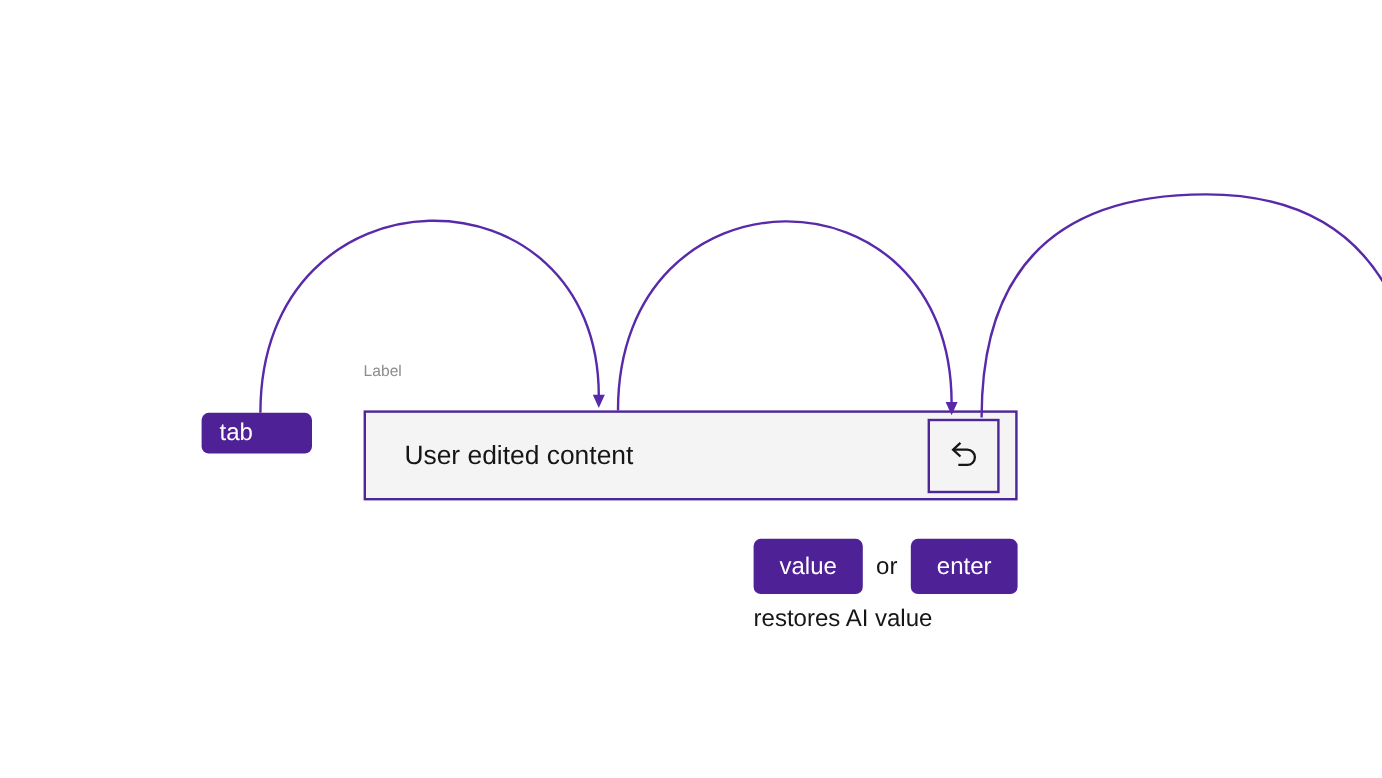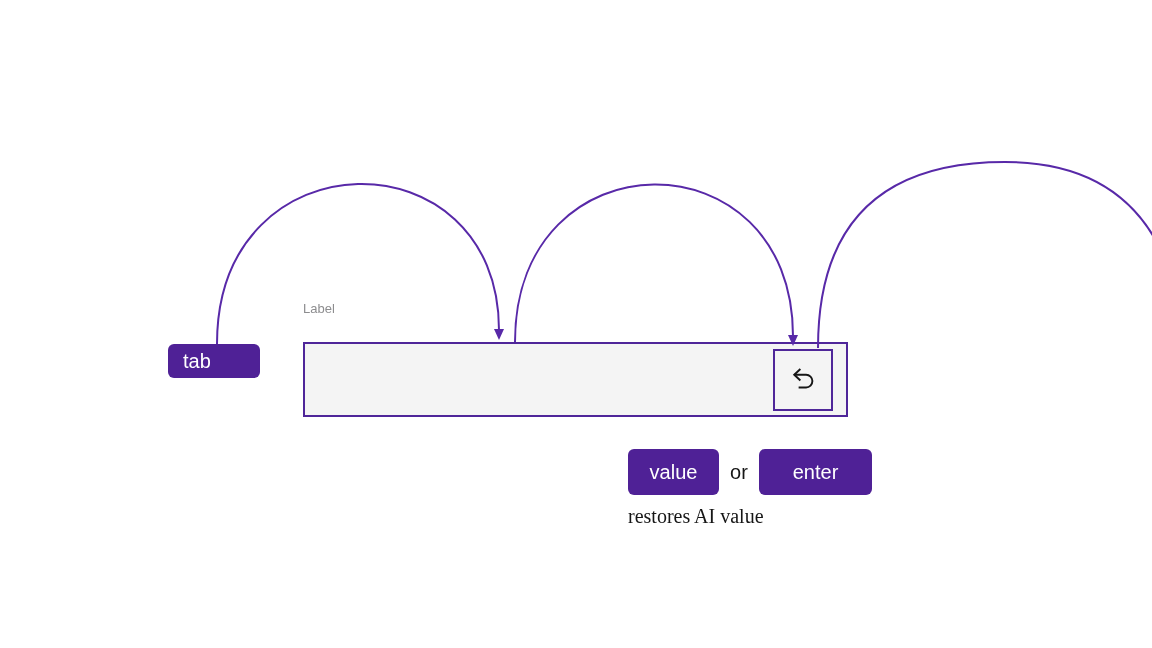--- a/index.html
+++ b/index.html
@@ -17,21 +17,21 @@
   .arcs{position:absolute;left:0;top:0;width:1152px;height:648px;pointer-events:none;z-index:3;}
   .arc{fill:none;stroke:var(--line);stroke-width:2;}
   .arrowhead{fill:var(--line);stroke:none;}
   .key{
     position:absolute;display:flex;align-items:center;justify-content:center;
     background:var(--key_fill);color:var(--key_text);
     border-radius:6px;font-size:20px;line-height:1;z-index:2;
   }
   .key-tab{left:168px;top:344px;width:92px;height:34px;justify-content:flex-start;padding-left:15px;}
   .key-space{left:628px;top:449px;width:91px;height:46px;}
-  .key-enter{left:759px;top:449px;width:113px;height:46px;}
+  .key-enter{left:759px;top:449px;width:89px;height:46px;}
   .field-label{
     position:absolute;left:303px;top:301px;font-size:13px;color:var(--label_text);z-index:2;
   }
   .text-field{
     position:absolute;left:303px;top:342px;width:545px;height:75px;
     background:var(--field_bg);border:2px solid var(--field_border);
     display:flex;align-items:center;z-index:1;
   }
   .field-value{
     font-size:22px;color:var(--text);padding-left:32px;white-space:nowrap;
@@ -41,21 +41,21 @@
     background:var(--field_bg);border:2px solid var(--field_border);
     display:flex;align-items:center;justify-content:center;cursor:pointer;
   }
   .undo-btn svg{stroke:var(--text);}
   .or-text{
     position:absolute;left:719px;top:449px;width:40px;height:46px;
     display:flex;align-items:center;justify-content:center;
     font-size:20px;color:var(--text);
   }
   .caption{
-    position:absolute;left:628px;top:505px;font-size:20px;color:var(--text);font-family:Liberation Serif, serif;
+    position:absolute;left:628px;top:505px;font-size:20px;color:var(--text);
   }
 </style>
 </head>
 <body>
 
 <div class="stage">
 
   <svg class="arcs" width="1152" height="648" viewBox="0 0 1152 648" xmlns="http://www.w3.org/2000/svg">
     <path class="arc" d="M217 344 C217 133 499 133 499 330"></path>
     <polygon class="arrowhead" points="494,329 504,329 499,340"></polygon>
@@ -64,20 +64,21 @@
     <path class="arc" d="M818 348 Q818 162 1005 162 Q1168 162 1185 345"></path>
   </svg>
 
   <div class="key key-tab">
     <span>tab</span>
   </div>
 
   <div class="field-label">Label</div>
 
   <div class="text-field">
+    <span class="field-value">User edited content</span>
     <div class="undo-btn">
       <svg width="28" height="28" viewBox="0 0 32 32" fill="none" xmlns="http://www.w3.org/2000/svg">
         <path d="M13 3.5 L6 10 L13 16.5" stroke-width="2.2" fill="none"></path>
         <path d="M6 10 H19.5 A7.25 7.25 0 0 1 19.5 24.5 H11" stroke-width="2.2" fill="none"></path>
       </svg>
     </div>
   </div>
 
   <div class="key key-space">
     <span>value</span>

